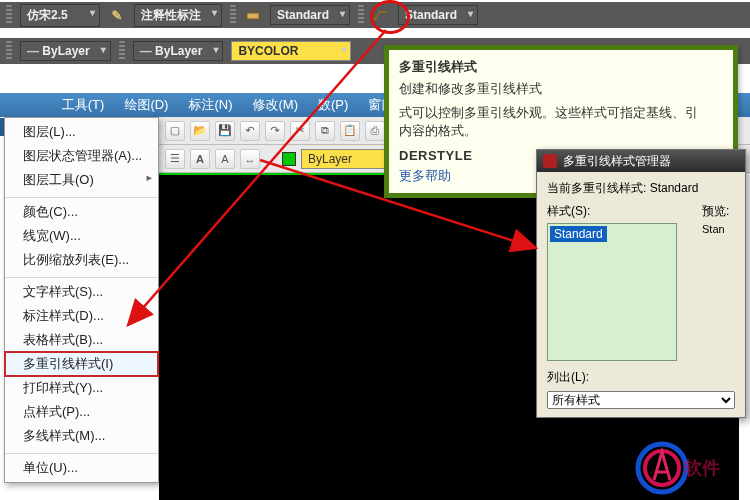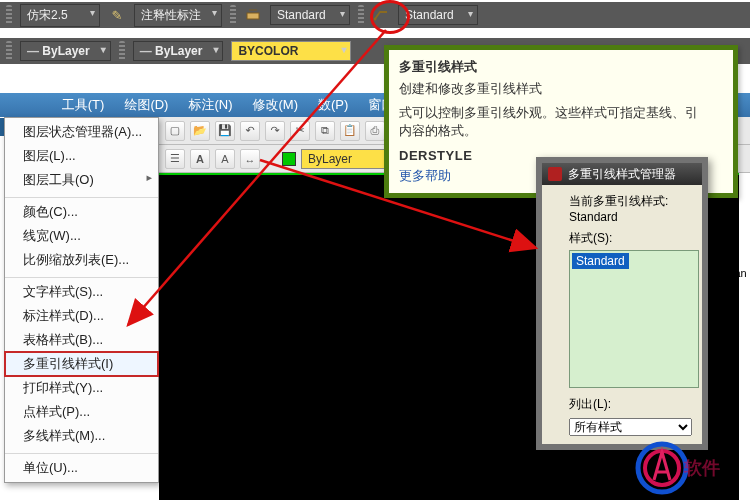--- a/index.html
+++ b/index.html
@@ -1,20 +1,20 @@
 <!DOCTYPE html>
 <html><head>
 <meta charset="utf-8">
 <style>
   * { box-sizing: border-box; margin: 0; padding: 0; font-family: "Microsoft YaHei", SimSun, sans-serif; }
   body { width: 750px; height: 500px; background: #fff; overflow: hidden; position: relative; }
   #stage { position: absolute; left: 0; top: 0; width: 750px; height: 500px; }
 
   .toolbar-row { position: absolute; left: 0; right: 0; height: 26px; background: #585858; display: flex; align-items: center; gap: 8px; padding: 0 6px; }
-  .tb1 { top: 2px; }
+  .tb1 { top: 2px; font-weight: bold; }
   .tb2 { top: 38px; font-weight: bold; }
   .grip { width: 6px; height: 20px; background: repeating-linear-gradient(180deg,#888 0 2px,transparent 2px 4px); border-radius:2px; }
   .drop { background: #595959; color: #eee; font-size: 12px; padding: 2px 20px 2px 6px; border: 1px solid #3a3a3a; position: relative; min-width: 80px; }
   .drop::after { content: "▾"; position: absolute; right: 4px; top: 2px; font-size: 10px; color:#ccc; }
   .drop.white { background: #fde047; color: #333; border: 1px solid #888; }
   .icn { width: 18px; height: 18px; display: flex; align-items: center; justify-content: center; font-size: 13px; color: #d8c070; }
   .icn svg { width: 16px; height: 16px; }
 
   .menubar { position: absolute; left: 0; top: 93px; right: 0; height: 24px; background: linear-gradient(#4a8dc7,#3773ac); display: flex; align-items: center; color: #fff; font-size: 13px; }
   .menubar .mi { padding: 0 10px; cursor: pointer; }
@@ -32,24 +32,24 @@
   .dropdown-menu .item { padding: 3px 12px 3px 18px; cursor: pointer; white-space: nowrap; position:relative; }
   .dropdown-menu .item.sep-after { border-bottom: 1px solid #d8d8d8; margin-bottom: 2px; padding-bottom:8px; }
   .dropdown-menu .item.highlight { outline: 2px solid #c62828; outline-offset: -1px; background:#eef6ff; }
   .dropdown-menu .item.has-sub::after { content: "▸"; position:absolute; right:6px; top:3px; font-size:11px; color:#666; }
 
   .tooltip { position: absolute; left: 384px; top: 45px; width: 354px; background: #fffff0; border: 5px solid #4d7c0f; box-shadow: 2px 2px 5px rgba(0,0,0,.25); padding: 8px 10px; font-size: 13px; color: #333; }
   .tooltip .tt-title { font-weight: bold; margin-bottom: 4px; }
   .tooltip .tt-cmd { font-weight: bold; margin-top: 8px; font-family: Arial; letter-spacing:.5px; }
   .tooltip .tt-help { color: #2255aa; margin-top: 4px; }
 
-  .dialog { position: absolute; left: 536px; top: 157px; width: 172px; background: #ece9d8; border: 6px solid #737373; font-size: 12px; box-shadow: 3px 3px 8px rgba(0,0,0,.4); }
+  .dialog { position: absolute; left: 536px; top: 149px; width: 210px; background: #ece9d8; border: 1px solid #737373; font-size: 12px; box-shadow: 3px 3px 8px rgba(0,0,0,.4); }
   .dialog .titlebar { height: 22px; background: linear-gradient(#555,#2b2b2b); color: #fff; display: flex; align-items: center; padding: 0 6px; gap:6px; }
   .dialog .titlebar .appicn { width:14px; height:14px; background:#b02020; border-radius:2px; }
-  .dialog .body { padding: 8px 10px; margin-left: 17px; }
+  .dialog .body { padding: 8px 10px; }
   .dialog label { display:block; margin-bottom:3px; }
   .dialog .listbox { width: 130px; height: 138px; background: #d6efce; border: 1px solid #7a9a7a; padding:2px; overflow:hidden; }
   .dialog .listbox .sel { background:#1060c0; color:#fff; padding:1px 4px; display:inline-block; }
   .dialog .row { display:flex; gap:25px; align-items:flex-start; }
   .dialog .preview { width:46px; }
   .dialog select { width: 100%; margin-top:2px; font-size:12px; }
 
   .circle { position: absolute; border: 3px solid #d11; border-radius: 50%; pointer-events: none; }
   .logo { position: absolute; right: 6px; bottom: 4px; width: 110px; height: 60px; pointer-events:none; }
 
@@ -128,22 +128,22 @@
     <div class="tbtn">A</div>
     <div class="tbtn">↔</div>
     <span style="width:12px"></span>
     <span class="swatch" style="background:#00c800"></span>
     <div class="drop white" style="min-width:100px">ByLayer</div>
   </div>
 
   <div class="canvas"></div>
 
   <div class="dropdown-menu">
+    <div class="item">图层(L)...</div>
     <div class="item">图层状态管理器(A)...</div>
-    <div class="item">图层(L)...</div>
     <div class="item has-sub sep-after">图层工具(O)</div>
     <div class="item">颜色(C)...</div>
     <div class="item">线宽(W)...</div>
     <div class="item sep-after">比例缩放列表(E)...</div>
     <div class="item">文字样式(S)...</div>
     <div class="item">标注样式(D)...</div>
     <div class="item">表格样式(B)...</div>
     <div class="item highlight">多重引线样式(I)</div>
     <div class="item">打印样式(Y)...</div>
     <div class="item">点样式(P)...</div>

